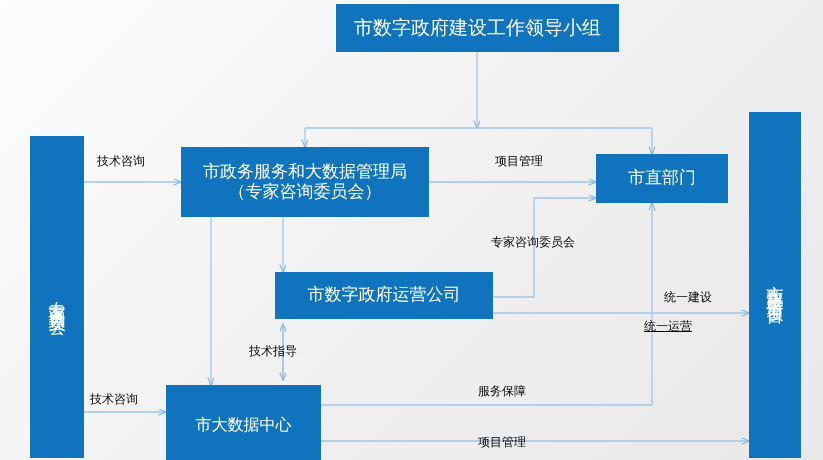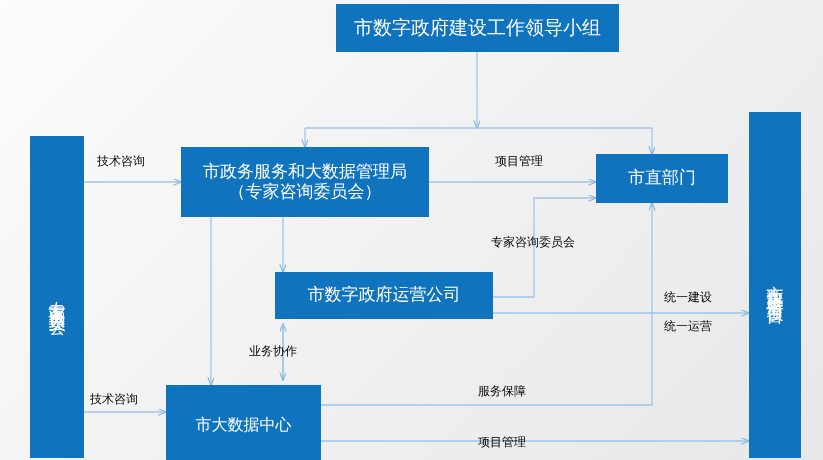--- a/index.html
+++ b/index.html
@@ -139,23 +139,23 @@
   </div>
 
   <div class="edge-label" style="left:97px;top:155px;">技术咨询</div>
 
   <div class="edge-label" style="left:486px;top:155px;margin-left:9px;">项目管理</div>
 
   <div class="edge-label" style="left:491px;top:236px;">专家咨询委员会</div>
 
   <div class="edge-label" style="left:664px;top:291px;">统一建设</div>
 
-  <div class="edge-label" style="left:664px;top:320px;">统一运营</div>
+  <div class="edge-label" style="left:644px;top:320px;text-decoration:underline;">统一运营</div>
 
-  <div class="edge-label" style="left:249px;top:345px;">业务协作</div>
+  <div class="edge-label" style="left:249px;top:345px;">技术指导</div>
 
   <div class="edge-label" style="left:90px;top:393px;">技术咨询</div>
 
   <div class="edge-label" style="left:478px;top:385px;">服务保障</div>
 
   <div class="edge-label" style="left:478px;top:436px;">项目管理</div>
 
 </div>
 
 </body></html>

